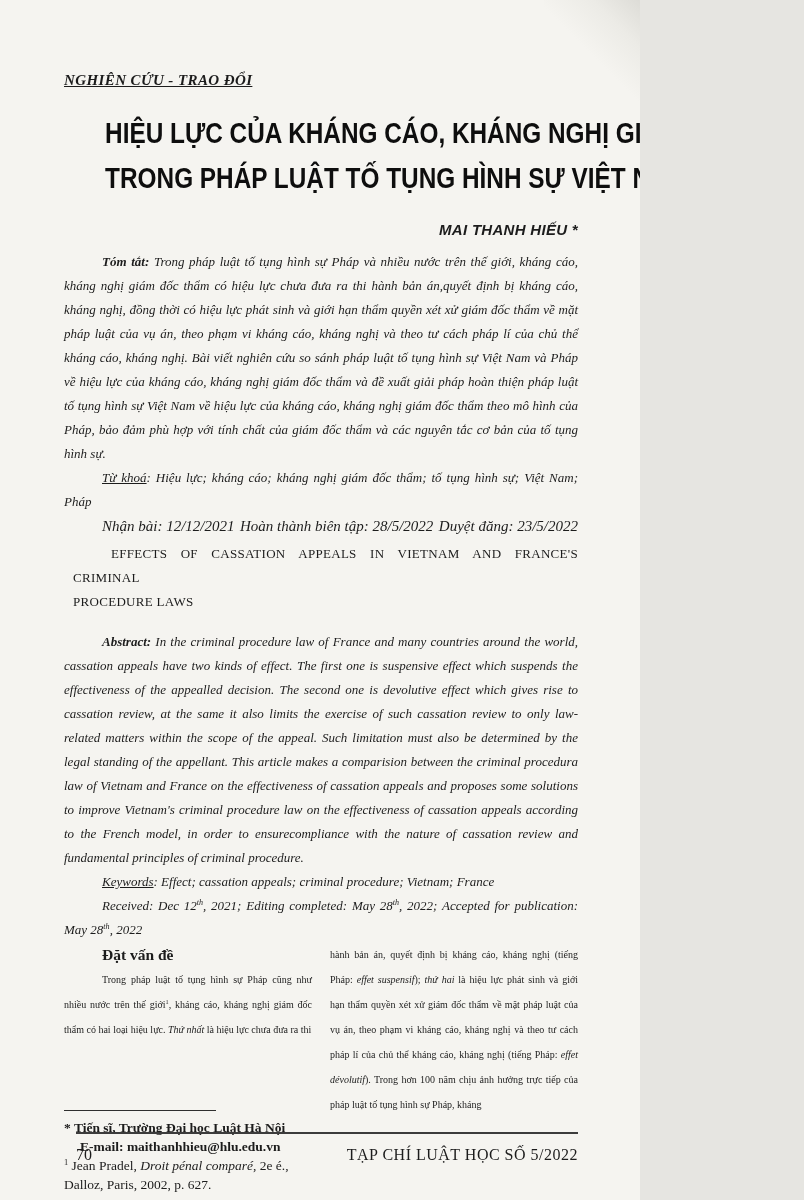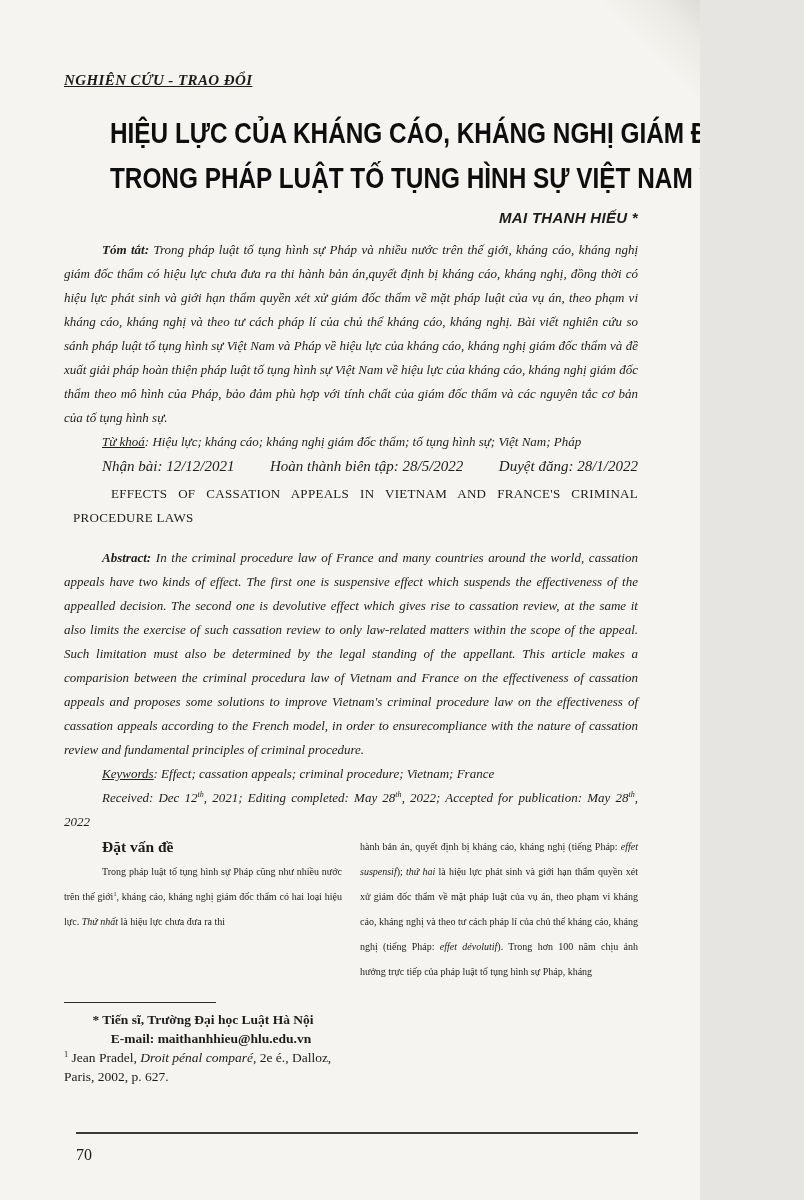--- a/index.html
+++ b/index.html
@@ -4,21 +4,21 @@
 <style>
   html, body { margin: 0; padding: 0; }
   body {
     width: 804px; height: 1200px;
     background: #e6e5e1;
     font-family: "Liberation Serif", "DejaVu Serif", serif;
   }
   p { margin: 0; }
   .page {
     position: relative;
-    width: 700px; height: 1200px;
+    width: 640px; height: 1200px;
     box-sizing: border-box;
     background: #f5f4f0;
     color: #1c1c1c;
     padding: 72px 62px 34px 64px;
     overflow: hidden;
   }
   .corner-fold {
     position: absolute; top: 0; right: 0;
     width: 96px; height: 120px;
     background: linear-gradient(225deg, #dddcd7 0%, #ecebe6 22%, rgba(245,244,240,0) 48%);
@@ -36,21 +36,21 @@
     font-size: 29px;
     line-height: 45px;
     color: #0e0e0e;
   }
   .title-line {
     white-space: nowrap;
     transform: scaleX(.84);
     transform-origin: 50% 50%;
   }
   .author {
-    margin-top: 8px;
+    margin-top: 20px;
     text-align: right;
     font-family: "Liberation Sans", "DejaVu Sans", sans-serif;
     font-weight: bold; font-style: italic;
     font-size: 15px; letter-spacing: .3px;
   }
   .para {
     font-size: 13px;
     line-height: 24px;
     text-align: justify;
   }
@@ -72,21 +72,21 @@
     height: 252px;
   }
   .col { width: 330px; display: flex; flex-direction: column; }
   .body-heading {
     font-weight: bold; font-size: 15.5px; line-height: 25px;
     text-indent: 38px;
   }
   .col .para { font-size: 10px; line-height: 25px; }
   .fn-block { margin-top: auto; font-size: 13.5px; line-height: 19px; }
   .fn-sep { width: 152px; border-top: 1.5px solid #2f2f2f; margin-bottom: 7px; }
-  .fn-bold { font-weight: bold; text-align: center; }
+  .fn-bold { font-weight: bold; }
   .fn-email { padding-left: 16px; }
   .footer {
     position: absolute; left: 76px; right: 62px; bottom: 36px;
     border-top: 2px solid #3c3c3c;
     padding-top: 12px;
     display: flex; justify-content: space-between;
     font-size: 16px;
   }
   .journal-name { letter-spacing: .5px; }
   sup { font-size: .62em; line-height: 0; }
@@ -107,21 +107,21 @@
 
   <div class="author">MAI THANH HIẾU *</div>
 
   <p class="para indent italic abstract-vi"><span style="font-weight: bold;">Tóm tắt: </span><span>Trong pháp luật tố tụng hình sự Pháp và nhiều nước trên thế giới, kháng cáo, kháng nghị giám đốc thẩm có hiệu lực chưa đưa ra thi hành bản án,quyết định bị kháng cáo, kháng nghị, đồng thời có hiệu lực phát sinh và giới hạn thẩm quyền xét xử giám đốc thẩm về mặt pháp luật của vụ án, theo phạm vi kháng cáo, kháng nghị và theo tư cách pháp lí của chủ thể kháng cáo, kháng nghị. Bài viết nghiên cứu so sánh pháp luật tố tụng hình sự Việt Nam và Pháp về hiệu lực của kháng cáo, kháng nghị giám đốc thẩm và đề xuất giải pháp hoàn thiện pháp luật tố tụng hình sự Việt Nam về hiệu lực của kháng cáo, kháng nghị giám đốc thẩm theo mô hình của Pháp, bảo đảm phù hợp với tính chất của giám đốc thẩm và các nguyên tắc cơ bản của tố tụng hình sự.</span></p>
 
   <p class="para indent italic"><span style="text-decoration: underline;">Từ khoá</span><span>: Hiệu lực; kháng cáo; kháng nghị giám đốc thẩm; tố tụng hình sự; Việt Nam; Pháp</span></p>
 
   <div class="dates-row">
     <span class="first">Nhận bài: 12/12/2021</span>
     <span>Hoàn thành biên tập: 28/5/2022</span>
-    <span>Duyệt đăng: 28/1/2022</span>
+    <span>Duyệt đăng: 23/5/2022</span>
   </div>
 
   <div class="en-title-block">
     <div class="para indent en-title-l1">EFFECTS OF CASSATION APPEALS IN VIETNAM AND FRANCE'S CRIMINAL</div>
     <div class="para en-title-l2">PROCEDURE LAWS</div>
   </div>
 
   <p class="para indent italic abstract-en"><span style="font-weight: bold;">Abstract: </span><span>In the criminal procedure law of France and many countries around the world, cassation appeals have two kinds of effect. The first one is suspensive effect which suspends the effectiveness of the appealled decision. The second one is devolutive effect which gives rise to cassation review, at the same it also limits the exercise of such cassation review to only law-related matters within the scope of the appeal. Such limitation must also be determined by the legal standing of the appellant. This article makes a comparision between the criminal procedura law of Vietnam and France on the effectiveness of cassation appeals and proposes some solutions to improve Vietnam's criminal procedure law on the effectiveness of cassation appeals according to the French model, in order to ensurecompliance with the nature of cassation review and fundamental principles of criminal procedure.</span></p>
 
   <p class="para indent italic"><span style="text-decoration: underline;">Keywords</span><span>: Effect; cassation appeals; criminal procedure; Vietnam; France</span></p>
@@ -145,15 +145,16 @@
     </div>
 
     <div class="col">
       <p class="para"><span>hành bản án, quyết định bị kháng cáo, kháng nghị (tiếng Pháp: </span><span style="font-style: italic;">effet suspensif</span><span>); </span><span style="font-style: italic;">thứ hai</span><span> là hiệu lực phát sinh và giới hạn thẩm quyền xét xử giám đốc thẩm về mặt pháp luật của vụ án, theo phạm vi kháng cáo, kháng nghị và theo tư cách pháp lí của chủ thể kháng cáo, kháng nghị (tiếng Pháp: </span><span style="font-style: italic;">effet dévolutif</span><span>). Trong hơn 100 năm chịu ảnh hưởng trực tiếp của pháp luật tố tụng hình sự Pháp, kháng</span></p>
     </div>
 
   </div>
 
   <div class="footer">
     <span>70</span>
+    <span class="journal-name">TẠP CHÍ LUẬT HỌC SỐ 5/2022</span>
   </div>
 
 </div>
 
 </body></html>

